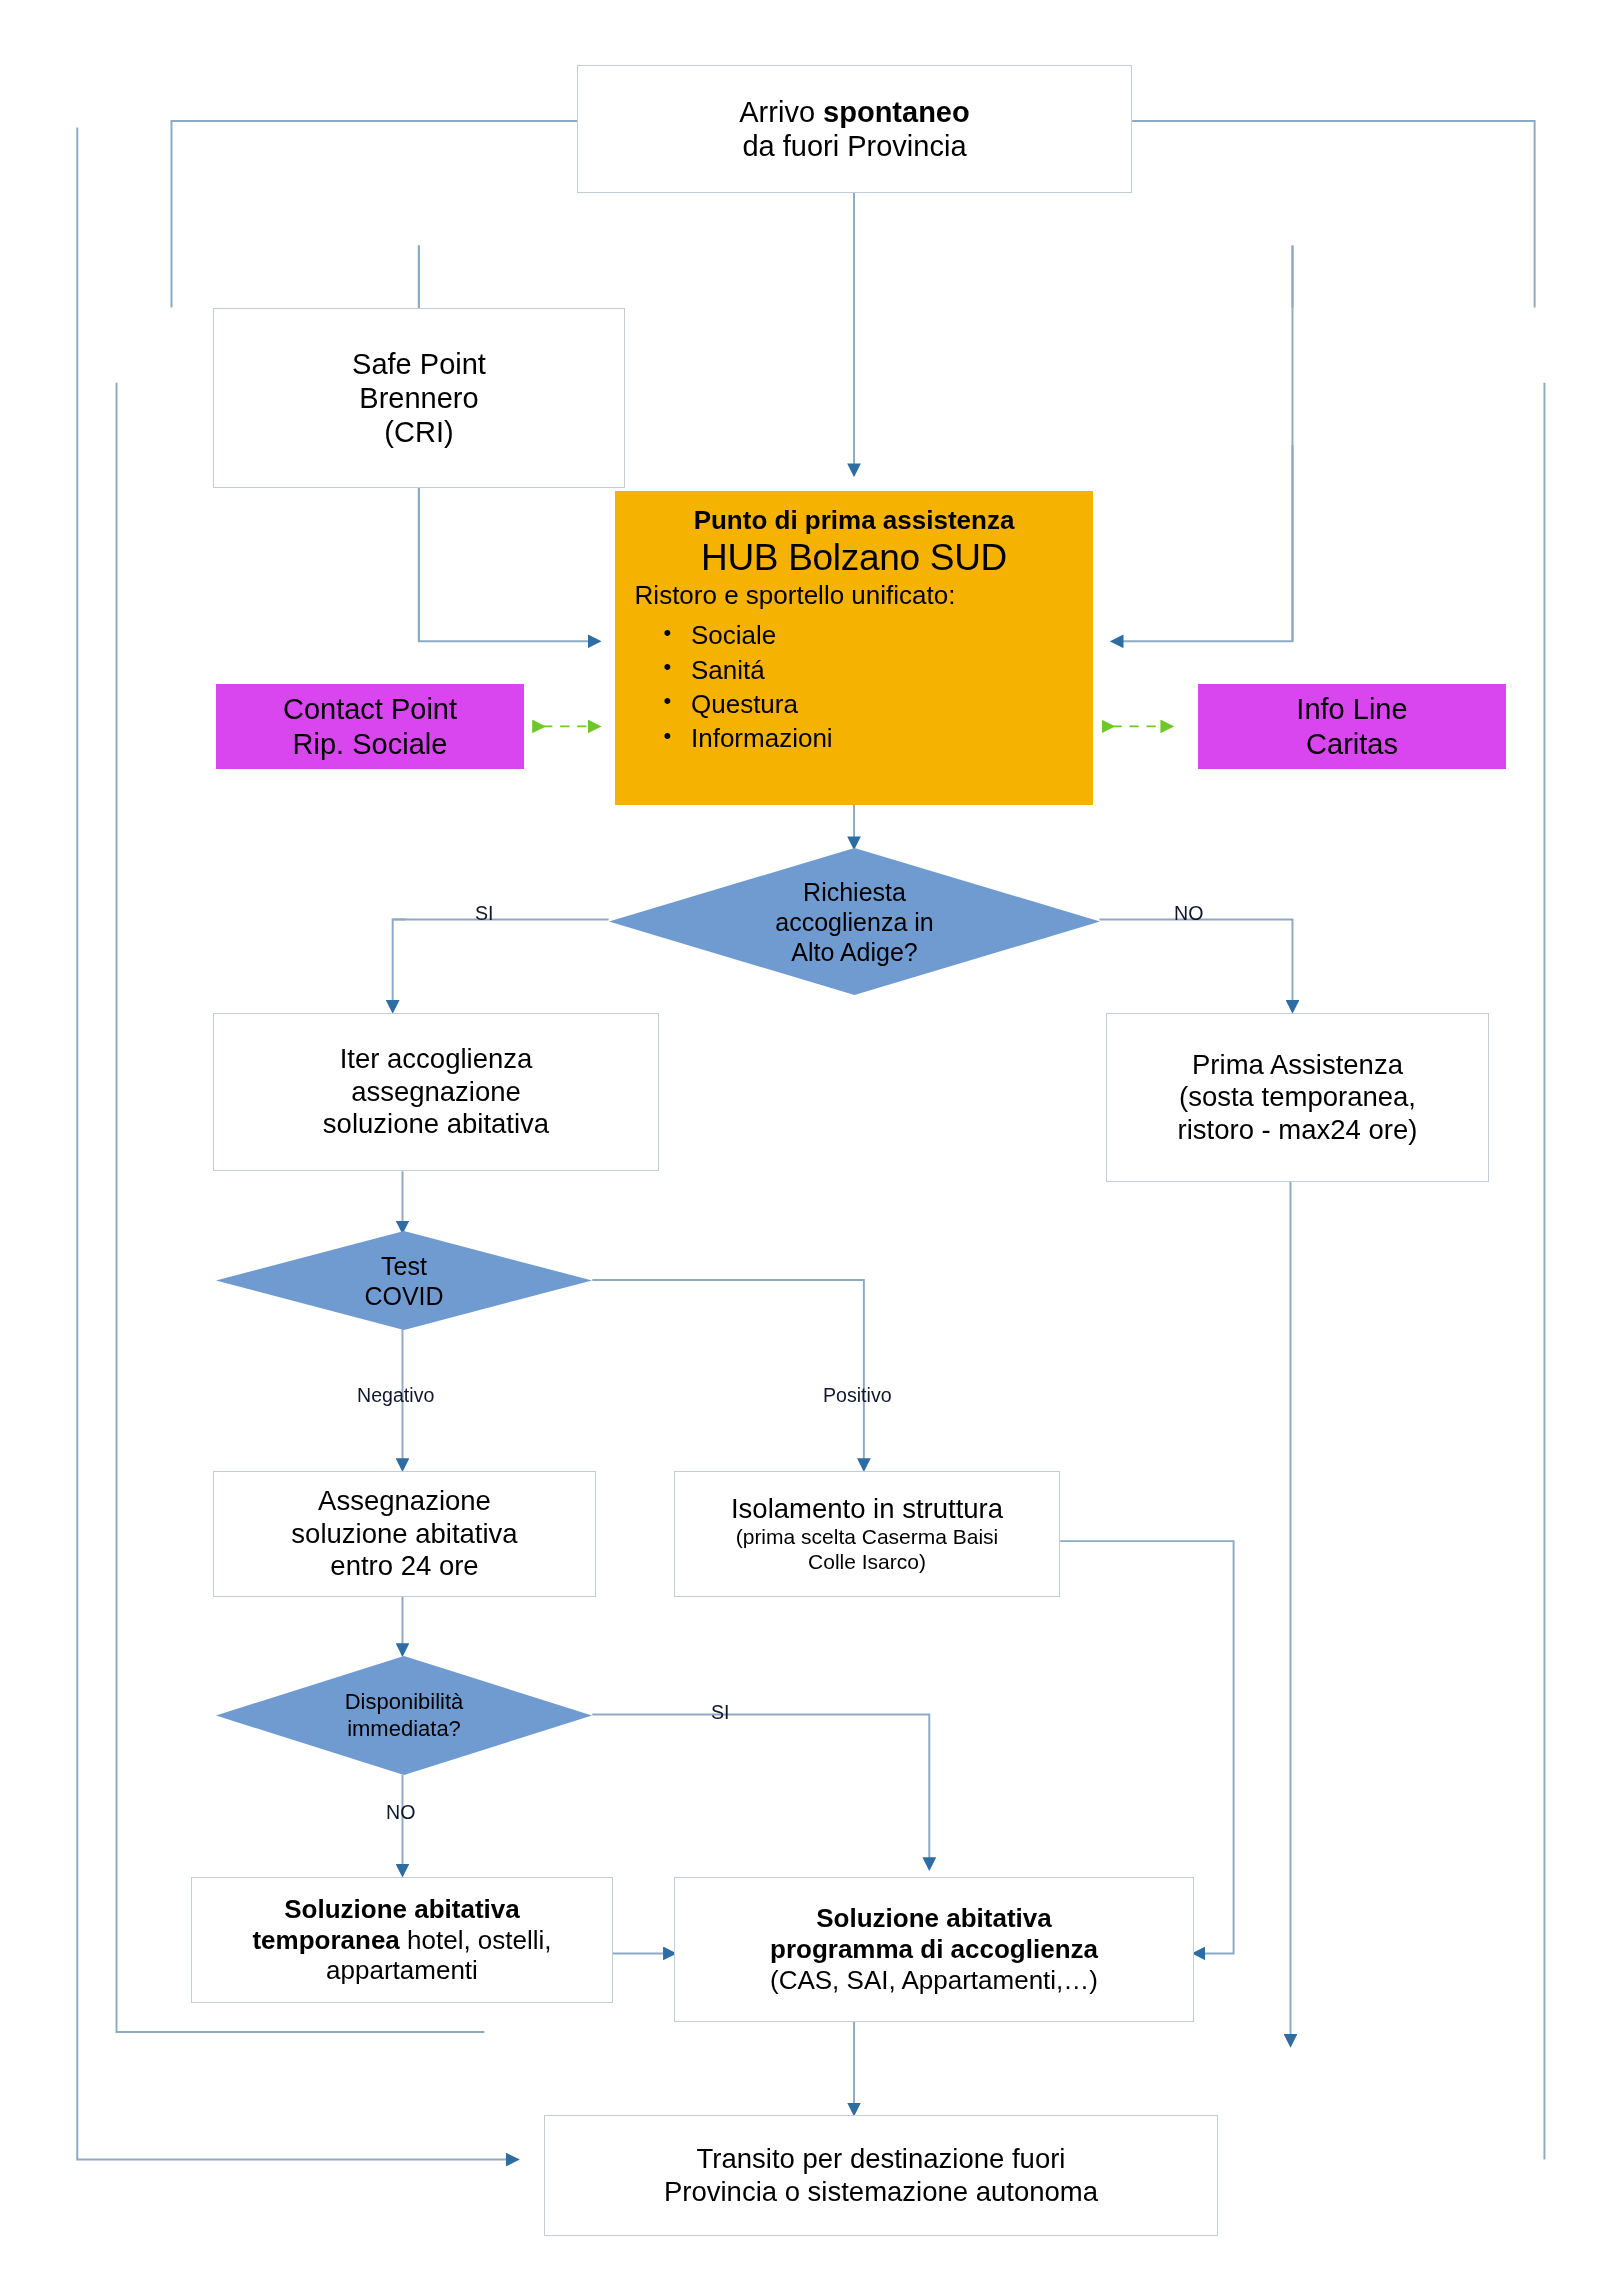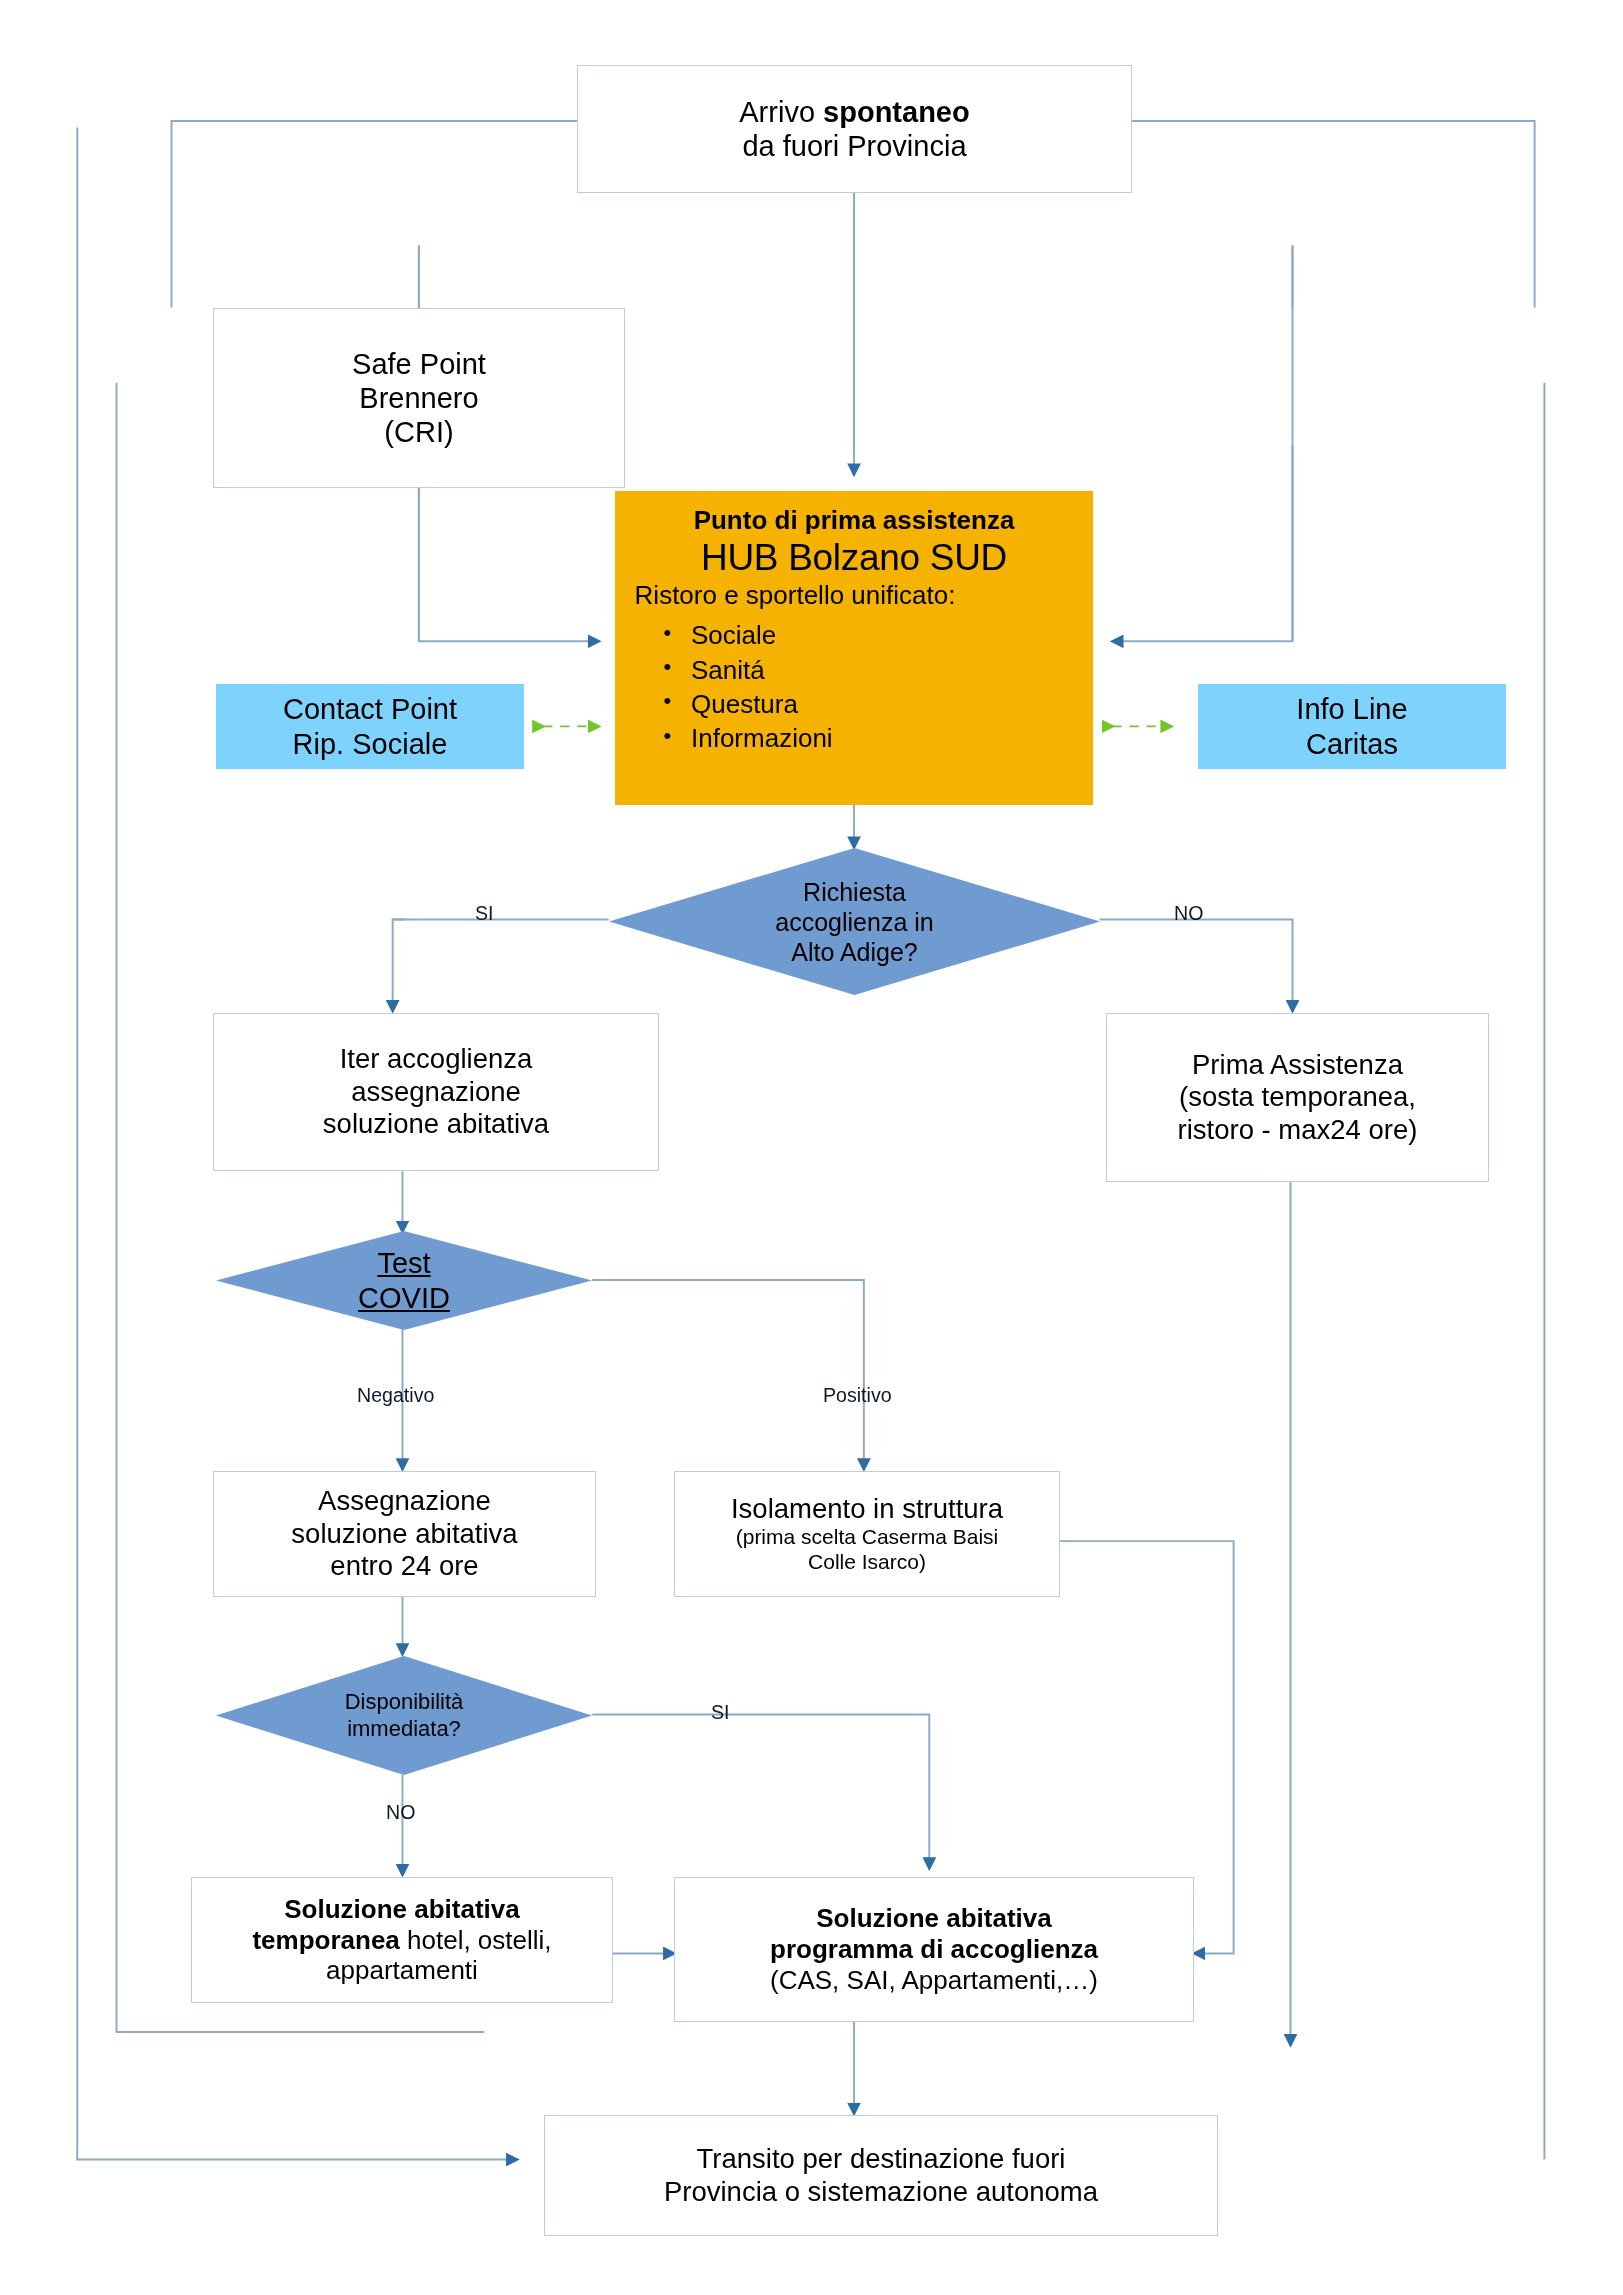--- a/index.html
+++ b/index.html
@@ -3,21 +3,21 @@
 <meta charset="utf-8">
 <style>
   html,body{margin:0;padding:0;background:#ffffff;}
   body{font-family:"Liberation Sans",sans-serif;}
   #canvas{position:relative;width:1623px;height:2295px;background:#fff;overflow:hidden;}
   svg#wires{position:absolute;left:0;top:0;width:1623px;height:2295px;pointer-events:none;}
 
   .node{position:absolute;box-sizing:border-box;display:flex;align-items:center;
         justify-content:center;text-align:center;line-height:1.18;color:#000;}
   .boxwhite{background:#ffffff;border:1.3px solid #c2ccd6;}
-  .boxgray{background:#7dd3fc;border:none;}
+  .boxgray{background:#d946ef;border:none;}
   .boxhub{background:#f5b200;border:none;}
   .lbl{position:absolute;color:#0f172a;white-space:nowrap;}
 
   .diamond{position:absolute;display:flex;align-items:center;justify-content:center;
            text-align:center;color:#000;}
   .diamond .dshape{position:absolute;left:0;top:0;width:100%;height:100%;
                    background:#6f9bd1;clip-path:polygon(50% 0,100% 50%,50% 100%,0 50%);}
   .diamond .dtxt{position:relative;z-index:2;line-height:1.2;}
 
   .hub-inner{width:100%;padding:0 17px;box-sizing:border-box;text-align:left;}
@@ -166,21 +166,21 @@
   <div class="node boxwhite" style="left:1106px;top:1013px;width:383px;height:169px;font-size:27.5px;">
     <div>
       <span>Prima Assistenza</span><br>
       <span>(sosta temporanea,</span><br>
       <span>ristoro - max24 ore)</span>
     </div>
   </div>
 
   <div class="diamond" style="left:216px;top:1231px;width:376px;height:99px;">
     <div class="dshape"></div>
-    <div class="dtxt" style="font-size:29px;text-decoration:underline;">
+    <div class="dtxt" style="font-size:25px;">
       <span>Test</span><br>
       <span>COVID</span>
     </div>
   </div>
 
   <div class="lbl" style="left:357px;top:1384px;font-size:19.6px;">Negativo</div>
   <div class="lbl" style="left:823px;top:1384px;font-size:19.6px;">Positivo</div>
 
   <div class="node boxwhite" style="left:213px;top:1471px;width:383px;height:126px;font-size:27.5px;">
     <div>

